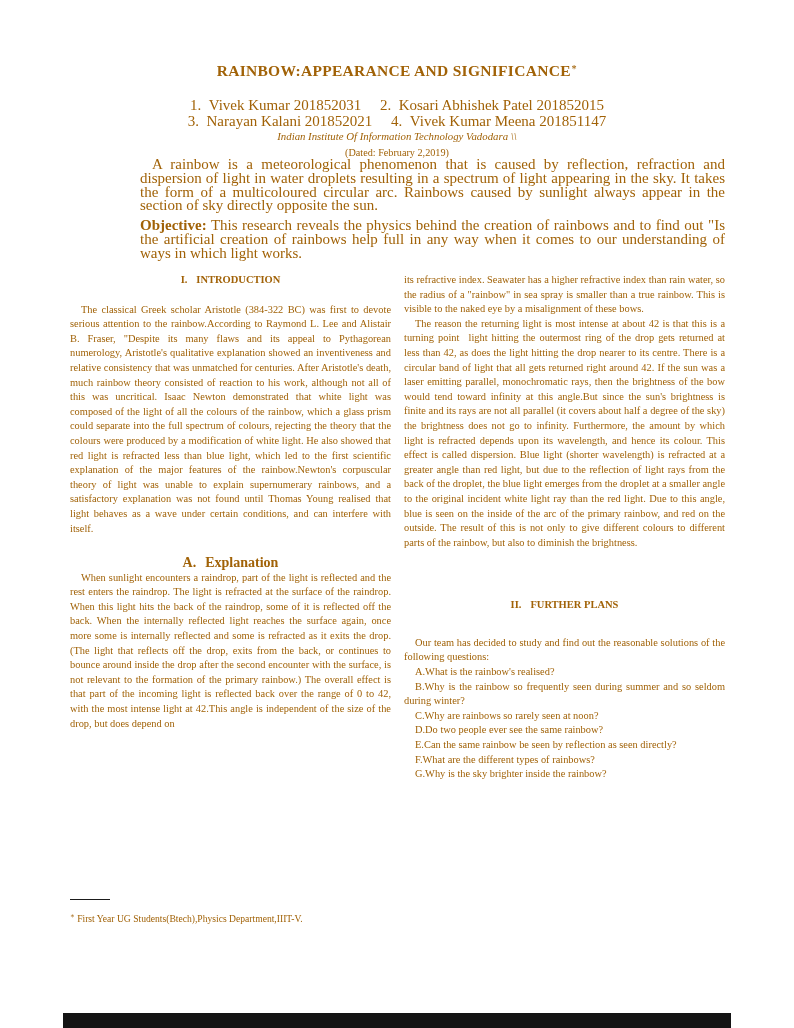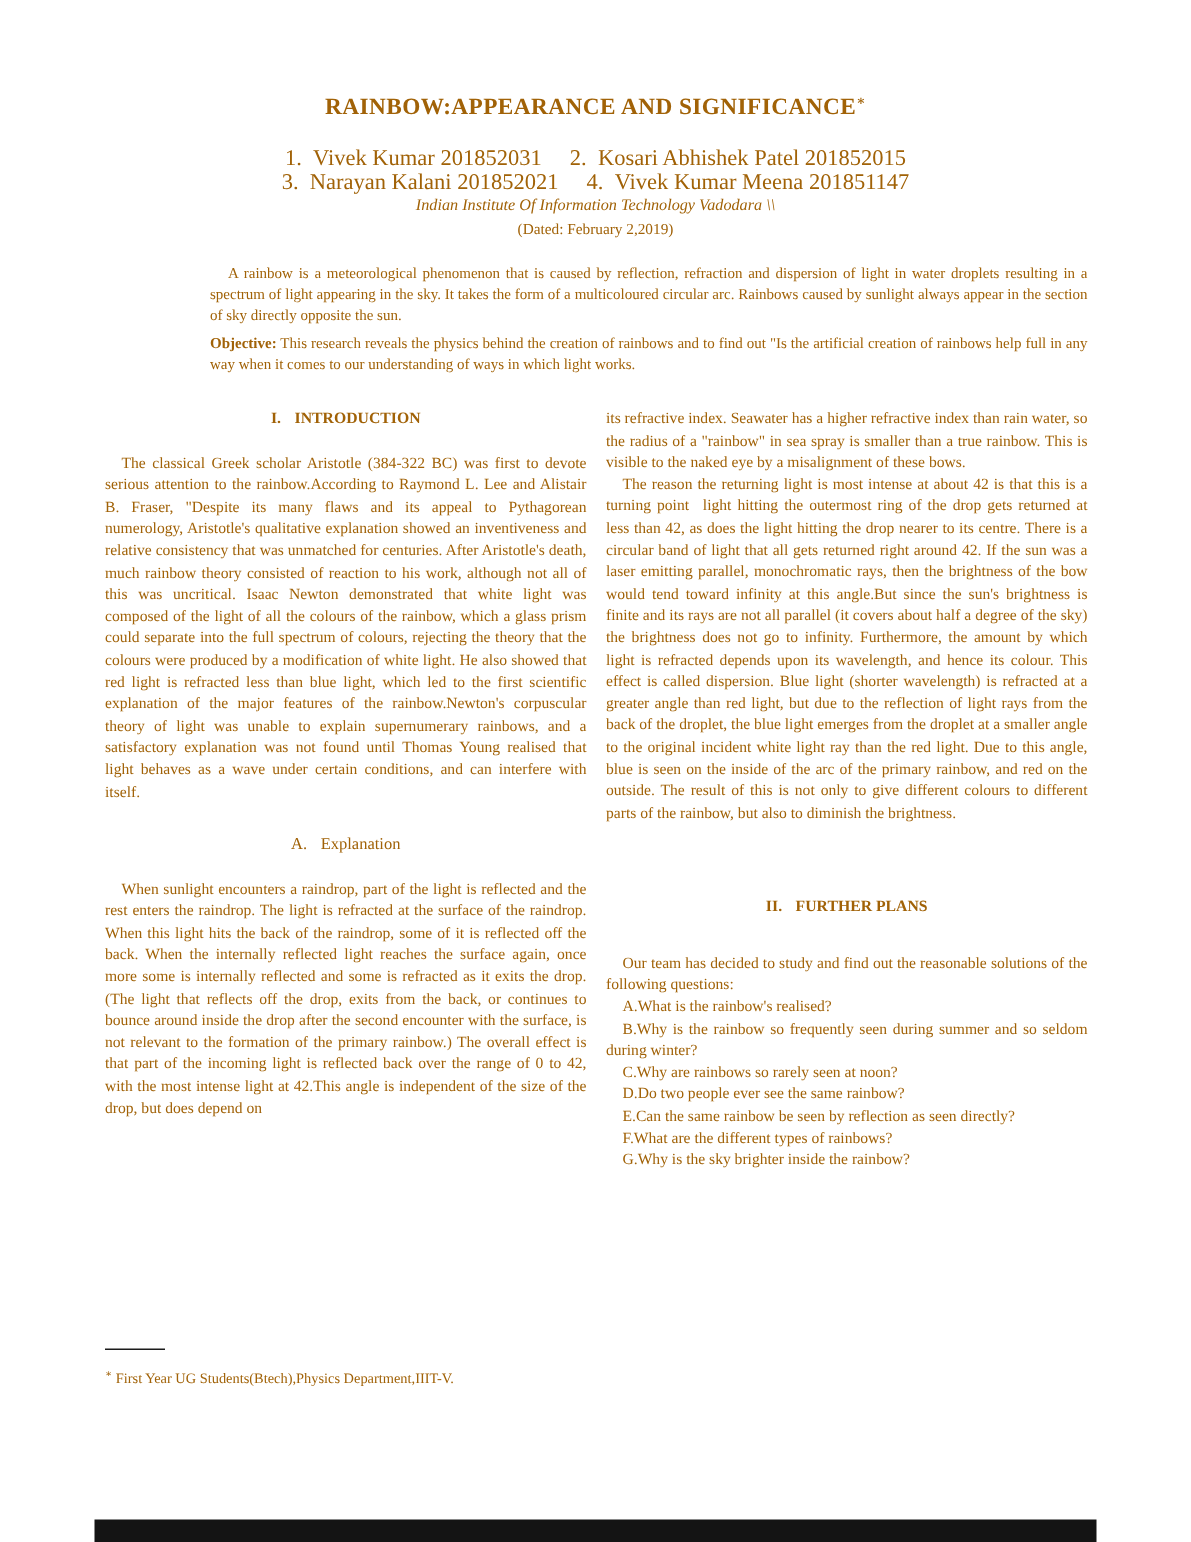--- a/index.html
+++ b/index.html
@@ -17,38 +17,38 @@
   
   .titleblock { position: absolute; top: 62px; left: 0; width: 794px; text-align: center; }
   .title { font-size: 15.5px; font-weight: bold; letter-spacing: 0.3px; margin-bottom: 17px; }
   .title sup { font-size: 9px; }
   .authors { font-size: 15px; line-height: 16px; }
   .affiliation { font-size: 10.8px; font-style: italic; line-height: 15px; margin-top: 0; }
   .dateline { font-size: 10.2px; line-height: 14px; margin-top: 2px; }
 
   
   .abstract {
-    position: absolute; top: 176px; left: 140px; width: 585px;
-    font-size: 10px; line-height: 13.8px; text-align: justify;
+    position: absolute; top: 158px; left: 140px; width: 585px;
+    font-size: 15px; line-height: 13.8px; text-align: justify;
   }
   .abs-indent { text-indent: 12px; }
   .objective { margin-top: 6px; }
   .objective b { font-weight: bold; }
 
   
   .col {
     position: absolute; top: 273px; width: 321px;
     font-size: 10.4px; line-height: 14.6px; text-align: justify;
   }
   .col-left { left: 70px; }
   .col-right { left: 404px; }
 
   .sec { font-size: 10.5px; font-weight: bold; text-align: center; margin-bottom: 15px; }
   .sec .sec-title { margin-left: 9px; }
-  .subsec { font-size: 11px; font-weight: normal; text-align: center; margin-top: 20px; margin-bottom: 16px; }
+  .subsec { font-size: 14px; font-weight: bold; text-align: center; margin-top: 20px; }
   .subsec .sec-title { margin-left: 9px; }
   .further { margin-top: 48px; margin-bottom: 23px; }
 
   p.body { margin: 0; }
   .indent { text-indent: 11px; }
   .q { text-indent: 11px; margin-top: 4.5px; }
   .q-first { margin-top: 10px; }
 
   
   .footnote-block { position: absolute; left: 70px; top: 899px; width: 322px; }

